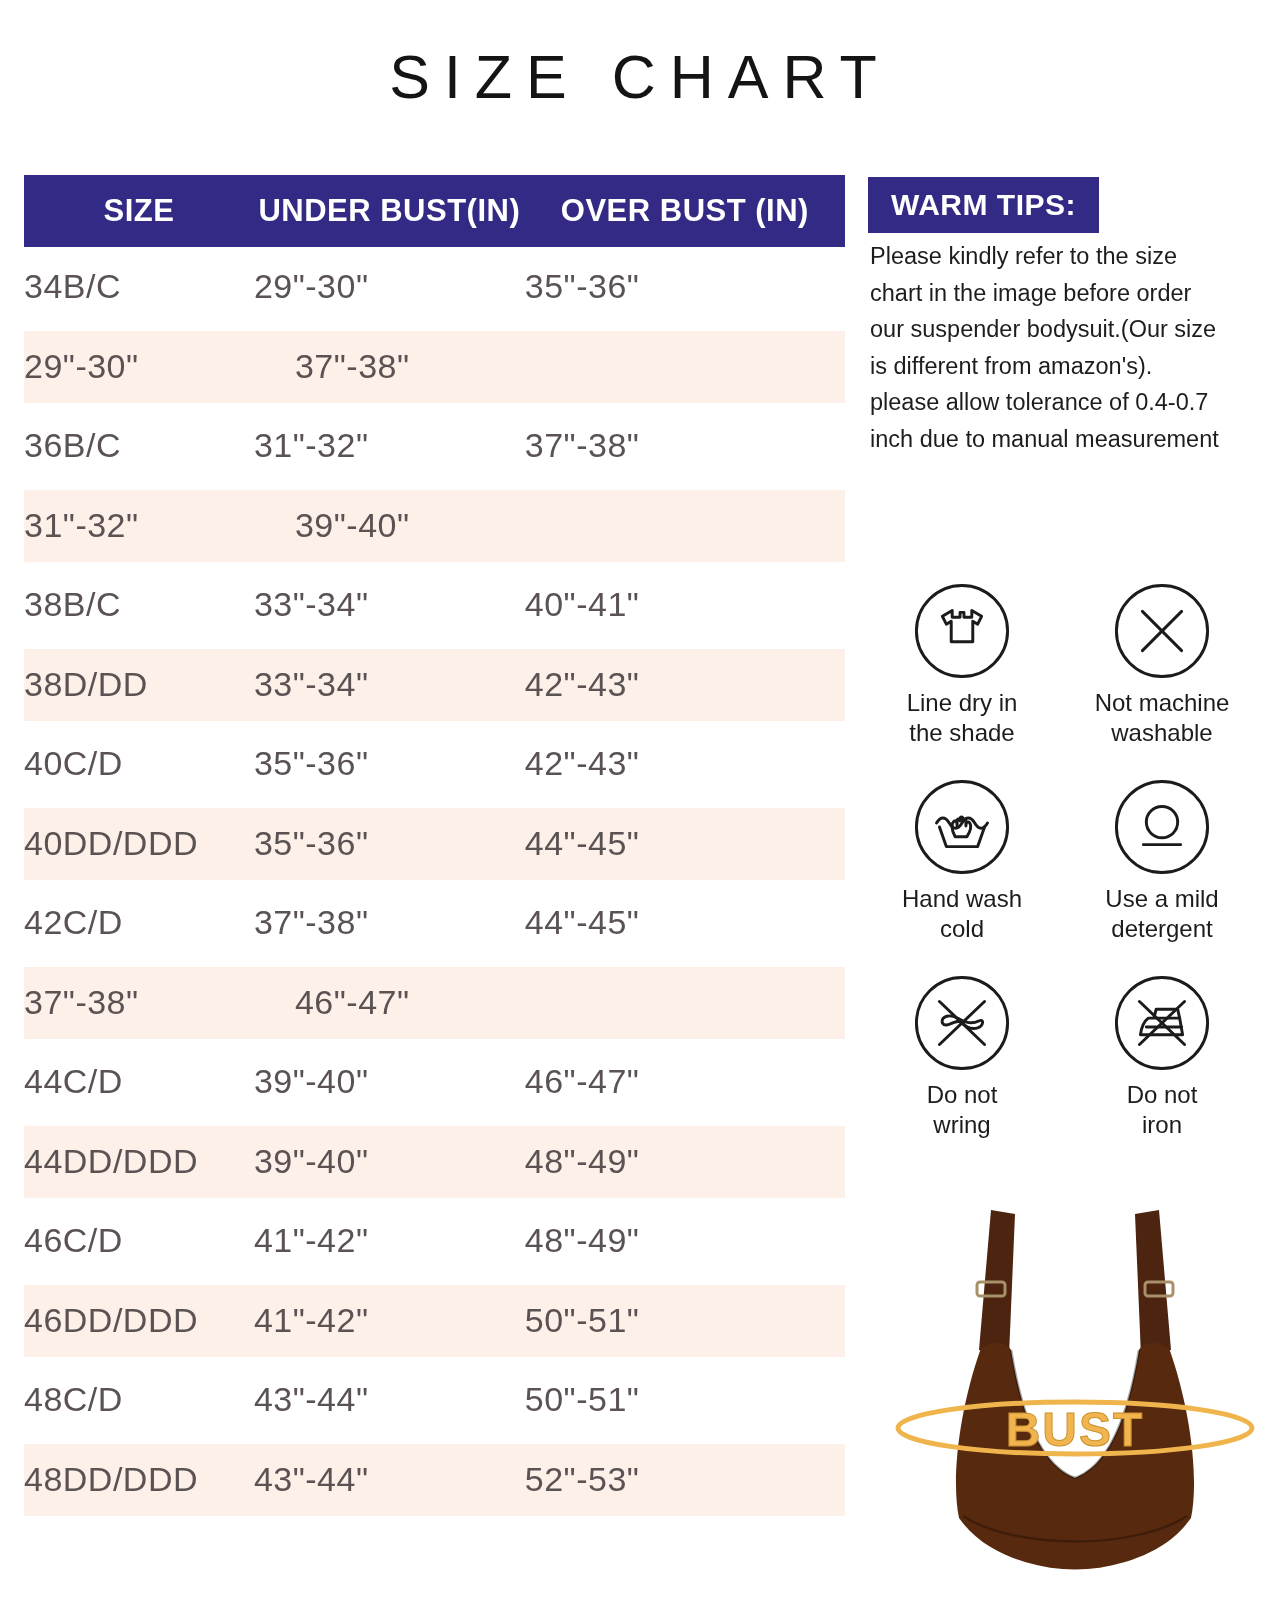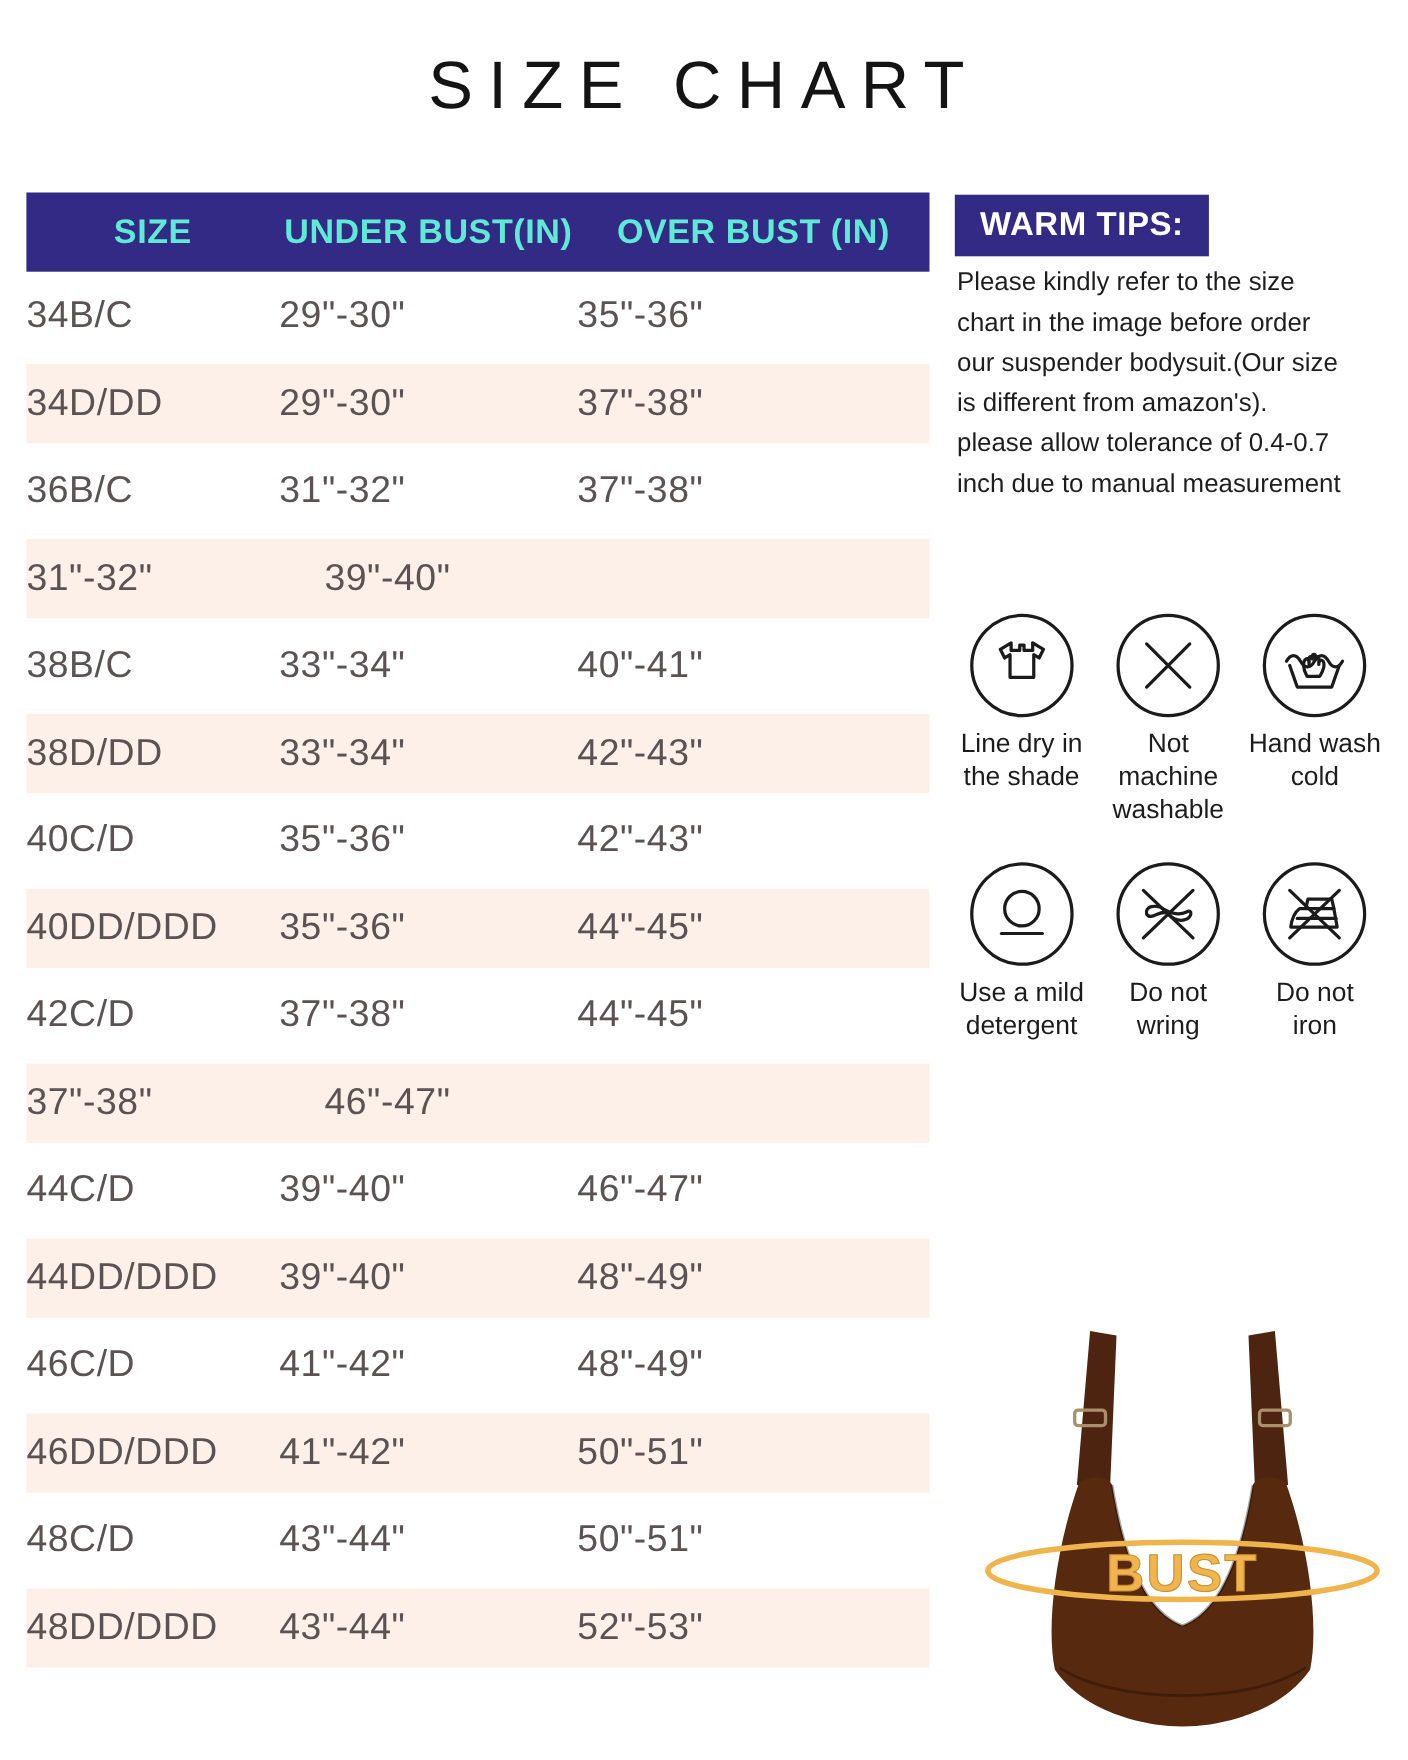--- a/index.html
+++ b/index.html
@@ -4,33 +4,33 @@
 <style>
   html,body{margin:0;padding:0;background:#fff;}
   .page{position:relative;width:1280px;height:1600px;background:#ffffff;overflow:hidden;
         font-family:"Liberation Sans",sans-serif;}
   .title{position:absolute;top:42px;left:0;width:1280px;margin:0;text-align:center;
          font-family:"Liberation Sans",sans-serif;font-weight:400;font-size:61px;
          letter-spacing:14px;color:#141414;}
   
   .size-table{position:absolute;left:24px;top:175px;width:821px;}
   .thead{display:flex;height:72px;background:#322a84;align-items:center;}
-  .th{color:#5eead4;font-size:31px;font-weight:700;text-align:center;letter-spacing:.5px;}
+  .th{color:#ffffff;font-size:31px;font-weight:700;text-align:center;letter-spacing:.5px;}
   .c1{width:28%;} .c2{width:33%;} .c3{width:39%;}
   .trow{display:flex;height:79.5px;align-items:center;box-sizing:border-box;}
   .trow.pink{background:#fdf0e9;border-top:4px solid #ffffff;border-bottom:3px solid #ffffff;}
   .td{font-size:34px;color:#5b5353;text-align:left;letter-spacing:.5px;}
   
   .tips-badge{position:absolute;left:868px;top:177px;background:#322a84;color:#ffffff;
               font-size:30px;font-weight:700;padding:11px 23px;letter-spacing:.5px;}
   .tips-text{position:absolute;left:870px;top:238px;width:400px;margin:0;
              font-size:23.5px;line-height:36.5px;color:#1d1d1d;white-space:pre-line;}
   
-  .care-grid{position:absolute;left:862px;top:556px;width:400px;display:grid;
-             grid-template-columns:1fr 1fr 1fr;row-gap:30px;justify-items:center;}
+  .care-grid{position:absolute;left:862px;top:582px;width:400px;display:grid;
+             grid-template-columns:1fr 1fr;row-gap:30px;justify-items:center;}
   .care-item{display:flex;flex-direction:column;align-items:center;}
   .care-icon svg{display:block;width:98px;height:98px;}
   .care-label{margin-top:8px;font-size:24px;line-height:30px;color:#1c1c1c;
               text-align:center;white-space:pre-line;}
   
   .bra{position:absolute;left:885px;top:1198px;}
 </style>
 </head>
 <body>
 
@@ -44,21 +44,20 @@
       <div class="th c2">UNDER BUST(IN)</div>
       <div class="th c3">OVER BUST (IN)</div>
     </div>
     <div id="table-body">
         <div class="trow">
           <div class="td c1">34B/C</div>
           <div class="td c2">29"-30"</div>
           <div class="td c3">35"-36"</div>
         </div>
         <div class="trow pink">
-          <div class="td c1">34D/DD</div>
           <div class="td c2">29"-30"</div>
           <div class="td c3">37"-38"</div>
         </div>
         <div class="trow">
           <div class="td c1">36B/C</div>
           <div class="td c2">31"-32"</div>
           <div class="td c3">37"-38"</div>
         </div>
         <div class="trow pink">
           <div class="td c2">31"-32"</div>

